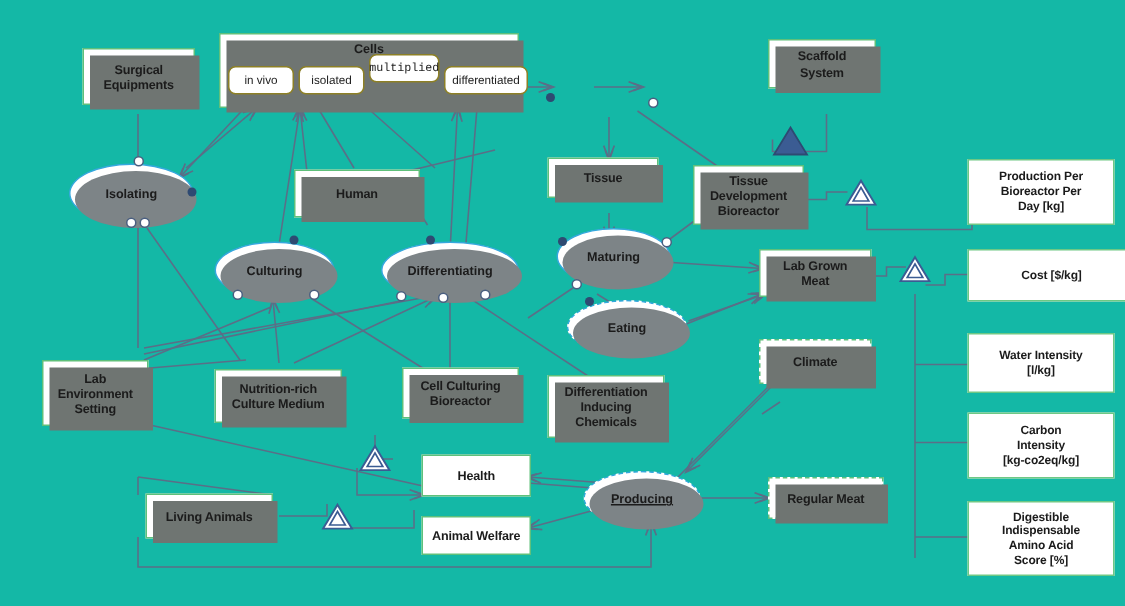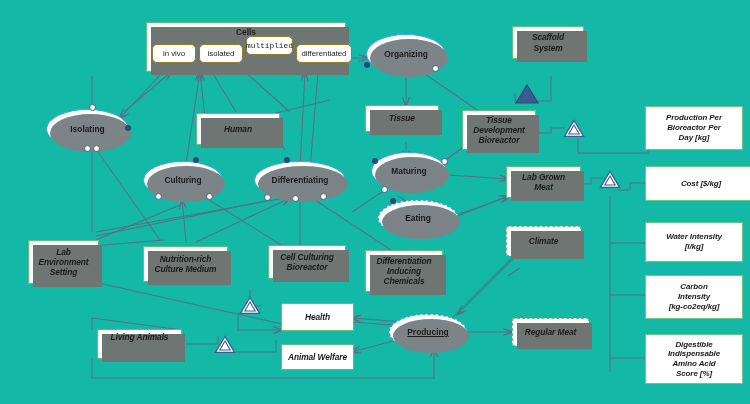--- a/index.html
+++ b/index.html
@@ -32,21 +32,21 @@
     align-items:center;
     justify-content:center;
     text-align:center;
     color:#1b1b1b;
     font-weight:bold;
     font-size:8.4px;
     line-height:1.22;
     letter-spacing:-0.1px;
     z-index:5;
   }
-  .node .lbl{ padding:16px 3px; white-space:pre-line;font-style:italic; }
+  .node .lbl{ padding:16px 3px; white-space:pre-line; }
 
   
   .shadow::after{
     content:"";
     position:absolute;
     left:4px; top:4px;
     width:100%; height:100%;
     background:#6f7572;
     z-index:-1;
   }
@@ -264,20 +264,24 @@
   <div class="chip" style="left:199px;top:44px;width:44px;height:19px;">
     <span>isolated</span>
   </div>
   <div class="chip" style="left:246px;top:36px;width:47px;height:19px;font-family:Liberation Mono, monospace;">
     <span>multiplied</span>
   </div>
   <div class="chip" style="left:296px;top:44px;width:56px;height:19px;">
     <span>differentiated</span>
   </div>
 
+  <div class="node shadow" style="left:55px;top:32px;width:75px;height:38px;">
+    <span class="lbl">Surgical
+Equipments</span>
+  </div>
 
   <div class="node shadow" style="left:196px;top:113px;width:84px;height:32px;">
     <span class="lbl">Human</span>
   </div>
 
   <div class="node shadow" style="left:512px;top:26px;width:72px;height:33px;">
     <span class="lbl">Scaffold
 System</span>
   </div>
 
@@ -315,43 +319,40 @@
     <span class="lbl">Cell Culturing
 Bioreactor</span>
   </div>
 
   <div class="node shadow" style="left:365px;top:250px;width:78px;height:42px;">
     <span class="lbl">Differentiation
 Inducing
 Chemicals</span>
   </div>
 
-  <div class="node shadow" style="left:97px;top:329px;width:85px;height:30px;align-items:flex-end;">
+  <div class="node shadow" style="left:97px;top:329px;width:85px;height:30px;">
     <span class="lbl">Living Animals</span>
   </div>
 
   <div class="node" style="left:281px;top:303px;width:73px;height:28px;">
     <span class="lbl">Health</span>
   </div>
 
   <div class="node shadow dashed" style="left:512px;top:318px;width:77px;height:28px;">
     <span class="lbl">Regular Meat</span>
   </div>
 
   <div class="node" style="left:281px;top:344px;width:73px;height:26px;">
     <span class="lbl">Animal Welfare</span>
   </div>
 
   <div class="ell" style="left:46px;top:109px;width:83px;height:40px;">
     <span>Isolating</span>
   </div>
 
-  <div class="ell" style="left:366px;top:34px;width:80px;height:40px;">
-    <span>Organizing</span>
-  </div>
 
   <div class="ell" style="left:143px;top:161px;width:80px;height:38px;">
     <span>Culturing</span>
   </div>
 
   <div class="ell" style="left:254px;top:161px;width:92px;height:38px;">
     <span>Differentiating</span>
   </div>
 
   <div class="ell" style="left:371px;top:152px;width:76px;height:38px;">

